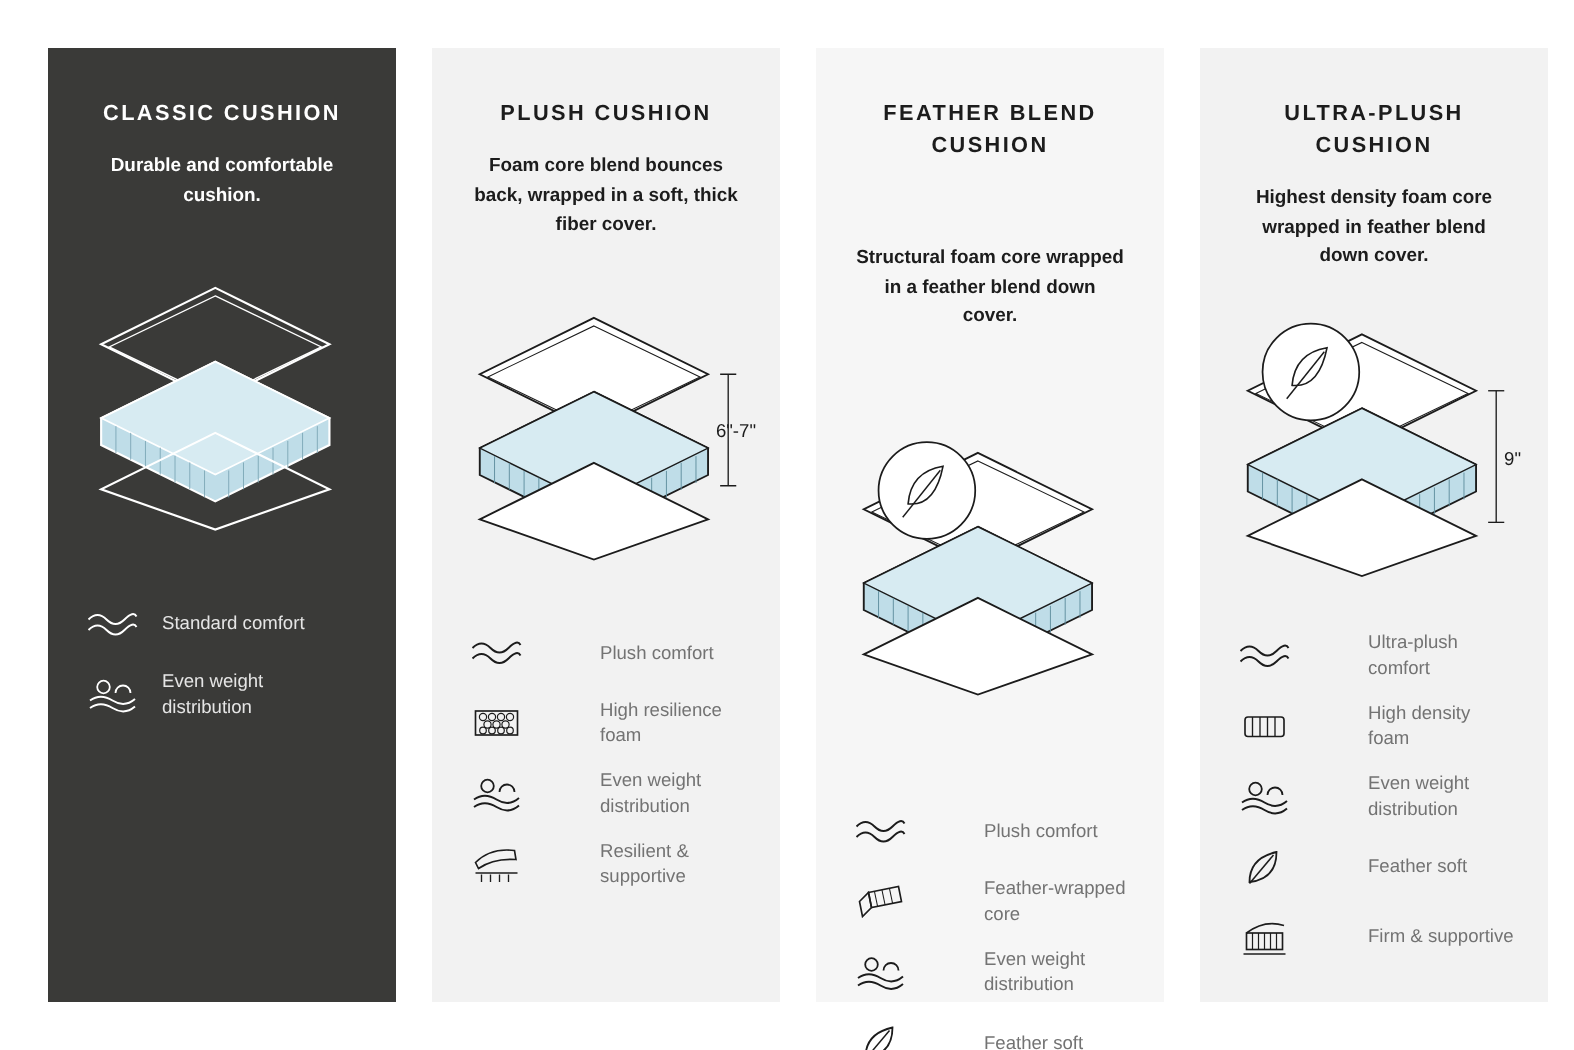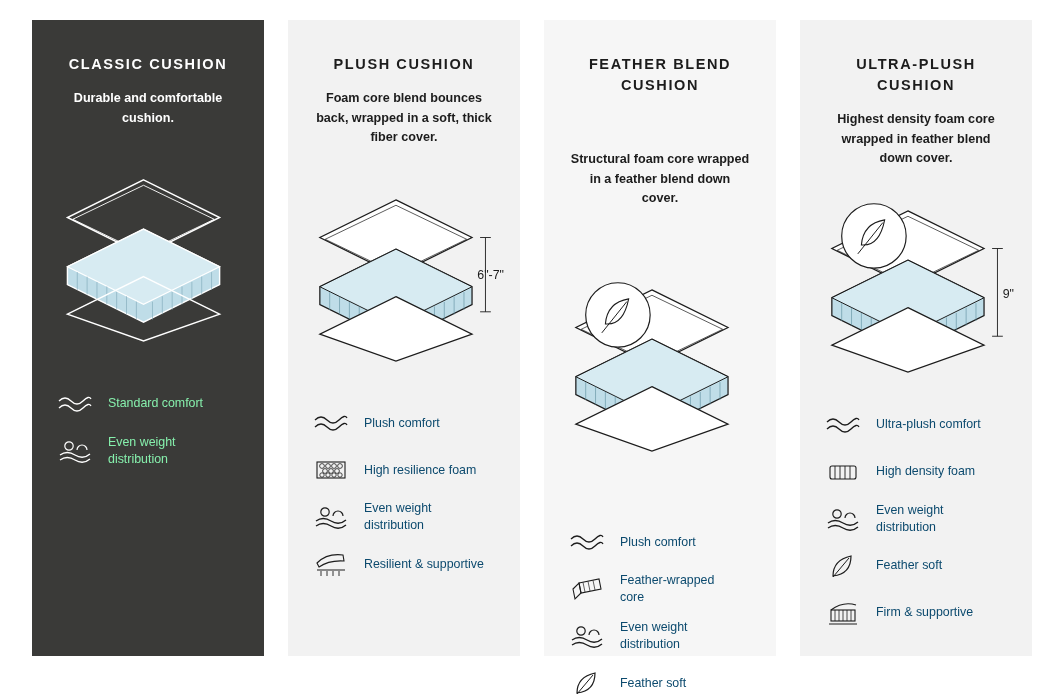--- a/index.html
+++ b/index.html
@@ -12,21 +12,21 @@
     height: 700px;
     font-family: "Liberation Sans", sans-serif;
     overflow: hidden;
   }
   .board {
     position: relative;
     width: 1049px;
     height: 700px;
     display: flex;
     gap: 24px;
-    padding: 20px 32px;
+    padding: 32px 32px;
     box-sizing: border-box;
   }
   .panel {
     position: relative;
     width: 232px;
     height: 636px;
     box-sizing: border-box;
     padding: 34px 22px 20px 22px;
     display: flex;
     flex-direction: column;
@@ -89,22 +89,22 @@
     height: 34px;
     display: flex;
     align-items: center;
     justify-content: center;
   }
   .feature-label {
     font-size: 12.4px;
     line-height: 1.35;
     max-width: 120px;
   }
-  .dark .feature-label { color: #86efac; }
-  .light .feature-label, .lighter .feature-label { color: #0c4a6e; }
+  .dark .feature-label { color: #e5e5e5; }
+  .light .feature-label, .lighter .feature-label { color: #737373; margin-left: 36px; }
   .dim-label {
     font-size: 12.4px;
   }
 </style>
 </head>
 <body>
 
 <div class="board">
 
   <div class="panel dark">

